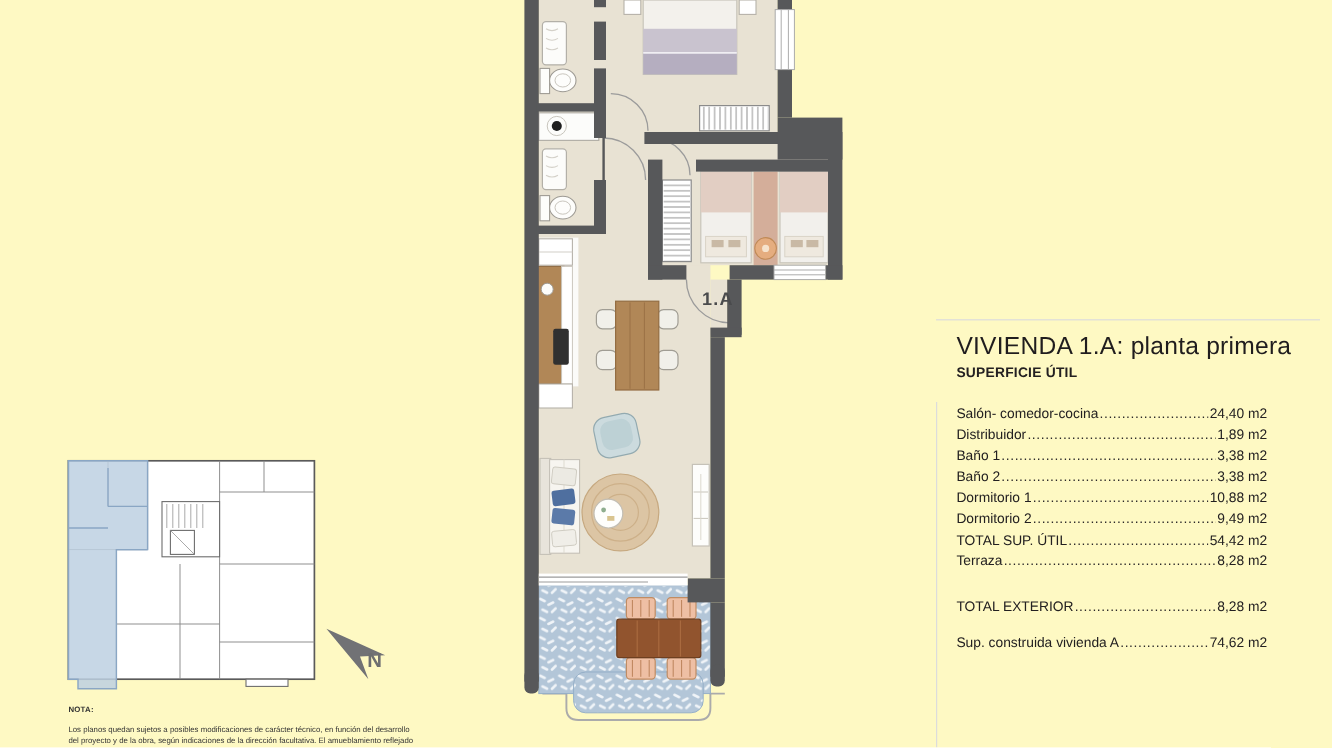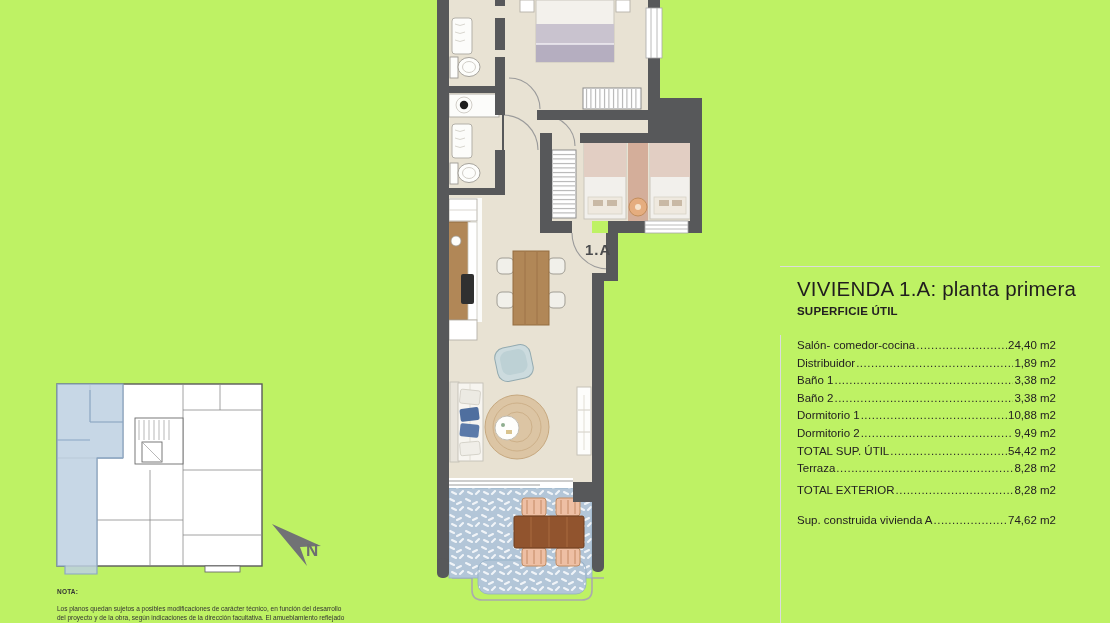--- a/index.html
+++ b/index.html
@@ -1,31 +1,31 @@
 <!DOCTYPE html>
 <html><head>
 <meta charset="utf-8">
 <style>
   html,body{margin:0;padding:0;background:#ffffff;}
-  #canvas{position:relative;width:1110px;height:623px;background:#bef264;overflow:hidden;
+  #canvas{position:relative;width:1110px;height:623px;background:#fef9c3;overflow:hidden;
           font-family:"Liberation Sans", sans-serif;}
   #plan-svg{position:absolute;left:0;top:0;}
 
   
   .panel{position:absolute;left:797px;top:277px;width:259px;color:#232021;}
   .panel-title{font-size:20.5px;line-height:24px;color:#201d1e;letter-spacing:.2px;white-space:nowrap;}
   .panel-sub{font-size:11.5px;font-weight:700;margin-top:4px;letter-spacing:.2px;}
   .rows{margin-top:20px;}
   .srow{display:flex;align-items:flex-end;line-height:17.6px;font-size:11.5px;color:#232021;}
   .srow .lbl{white-space:nowrap;}
   .srow .leader{flex:1;overflow:hidden;white-space:nowrap;letter-spacing:.5px;margin:0 1px;color:#2b2829;}
   .srow .val{white-space:nowrap;}
   .mt-total{}
   .mt-terraza{}
-  .mt-exterior{margin-top:4px;}
+  .mt-exterior{margin-top:20px;}
   .shead{font-size:11.5px;font-weight:700;margin-top:29px;letter-spacing:.2px;}
   .mt-constr{margin-top:13px;}
   .gridline-h{position:absolute;left:780px;top:266px;width:320px;height:1px;background:#dcdcdc;}
   .gridline-v{position:absolute;left:780px;top:335px;width:1px;height:288px;background:#dcdcdc;}
 
   
   .unit-label{position:absolute;left:585px;top:241px;font-size:15px;font-weight:700;
               color:#4a4b4d;letter-spacing:1px;}
   .north-label{position:absolute;left:306px;top:541px;font-size:17px;font-weight:700;color:#6d6e70;}
 

